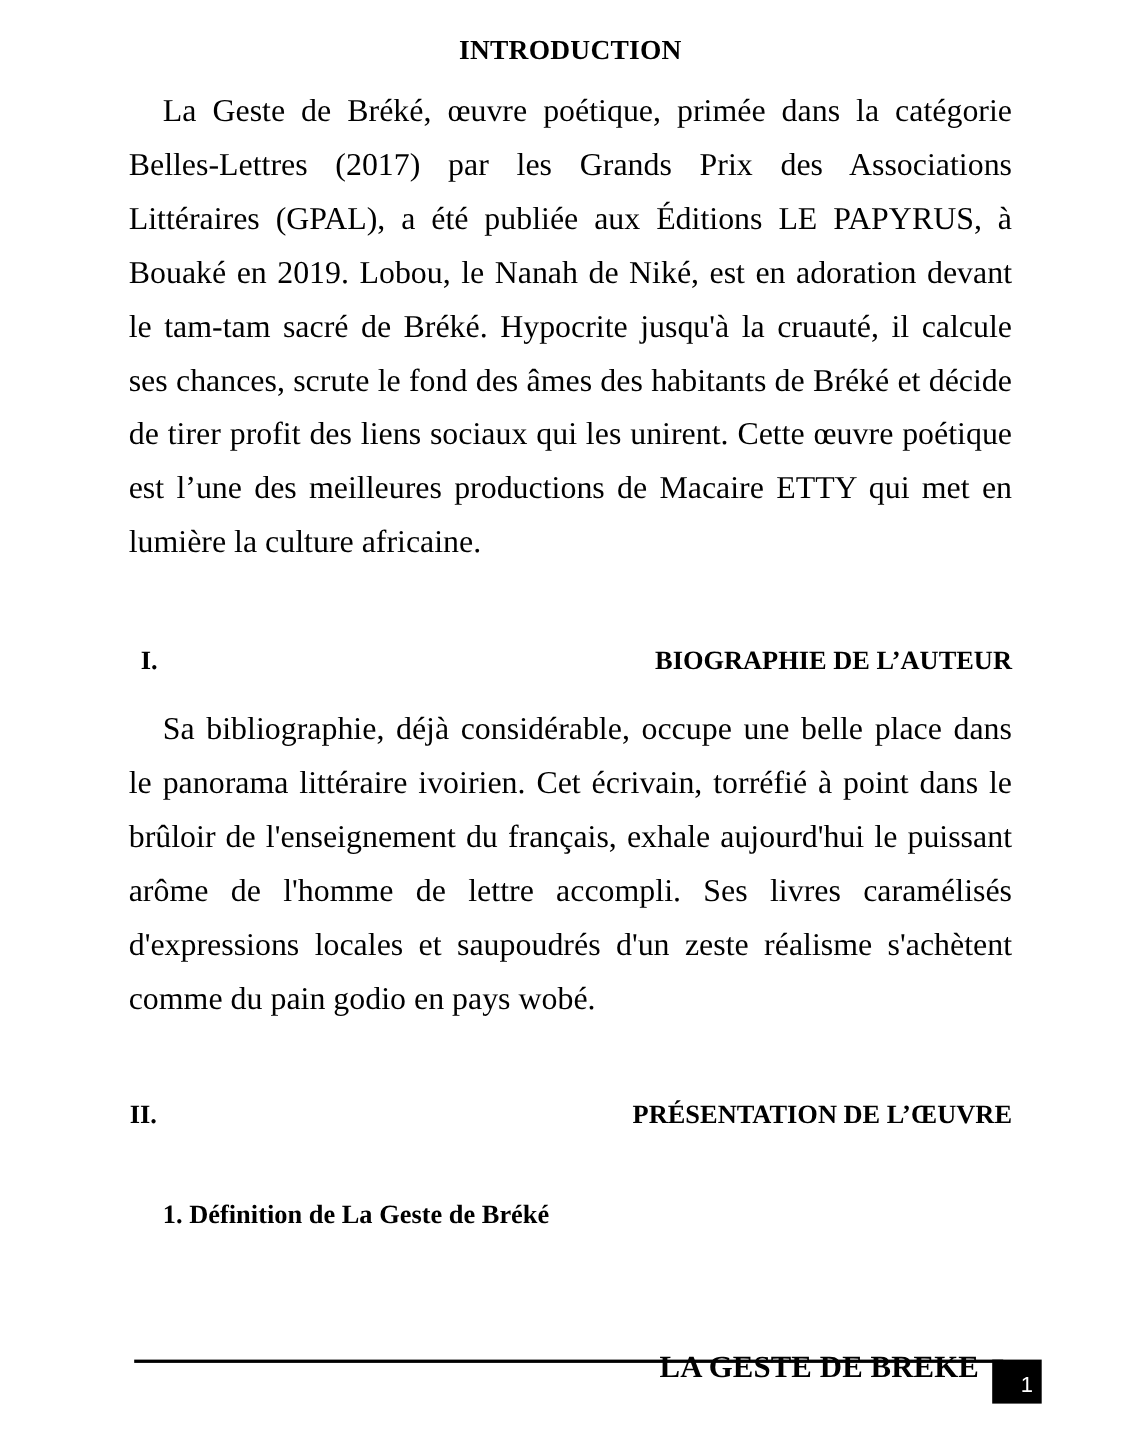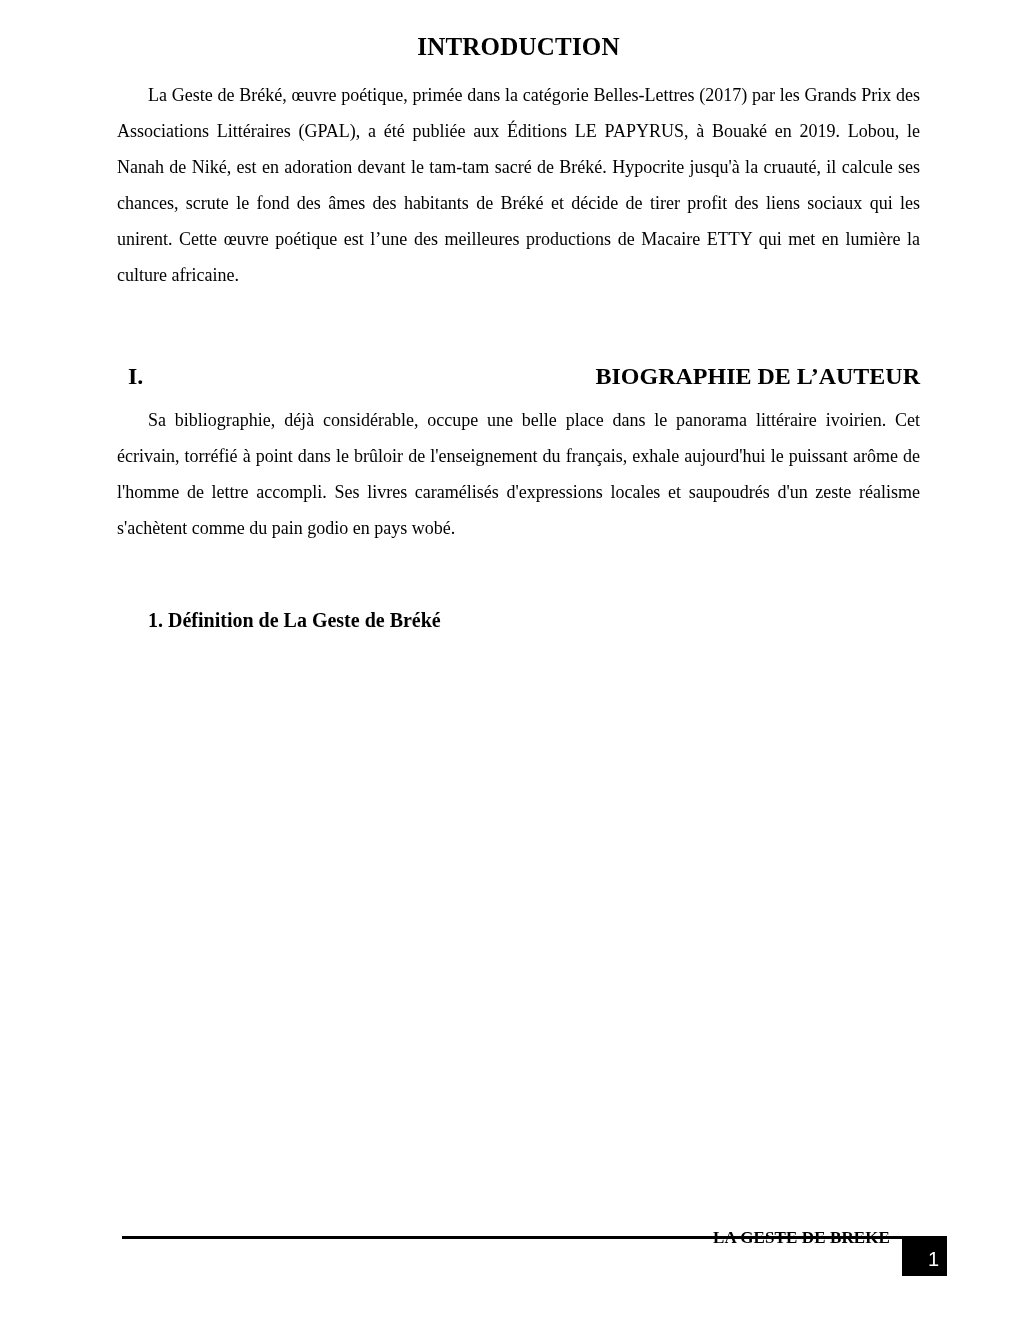--- a/index.html
+++ b/index.html
@@ -32,32 +32,32 @@
     font-size: 25px;
     font-weight: bold;
     letter-spacing: 0.2px;
     margin: 0;
     padding-top: 33px;
     line-height: 1.1;
   }
 
   
   .para {
-    font-size: 18px;
-    line-height: 36px;
+    font-size: 29px;
+    line-height: 49px;
     text-align: justify;
     text-justify: inter-word;
     text-indent: 31px;
     margin: 0;
     hyphens: none;
   }
 
   .para.gap-intro { margin-top: 16px; }
   .para.gap-a     { margin-top: 11px; }
-  .para.gap-b     { margin-top: 12px; }
+  .para.gap-b     { margin-top: 24px; }
 
   
   .h-roman {
     display: flex;
     font-size: 24px;
     font-weight: bold;
     line-height: 1.15;
     margin: 0;
   }
   .h-roman .num {
@@ -70,21 +70,21 @@
   .h-roman .num.wide {
     padding-left: 1px;
   }
   .h-roman .txt { flex: 1 1 auto; text-align: right; }
 
   .h-roman.gap-I  { margin-top: 70px; }
   .h-roman.gap-II { margin-top: 68px; }
 
   
   .h-sub {
-    font-size: 20px;
+    font-size: 24px;
     font-weight: bold;
     line-height: 1.15;
     margin: 0;
     padding-left: 31px;
     margin-top: 63px;
   }
 
   .after-heading { margin-top: 19px; }
 
   
@@ -102,21 +102,21 @@
     width: 790px;
     height: 3px;
     background: #000000;
   }
   .footer-title {
     position: absolute;
     left: 560px;
     top: 1px;
     width: 330px;
     text-align: right;
-    font-size: 17px;
+    font-size: 28px;
     font-weight: bold;
     line-height: 1.1;
     white-space: nowrap;
     letter-spacing: 0.1px;
   }
   .page-number-box {
     position: absolute;
     left: 902px;
     top: 8px;
     width: 63px;
@@ -153,20 +153,24 @@
 
     <div class="h-roman gap-I">
       <span class="num">I.</span>
       <span class="txt">BIOGRAPHIE DE L’AUTEUR</span>
     </div>
 
 
 
     <p class="para gap-b">Sa bibliographie, déjà considérable, occupe une belle place dans le panorama littéraire ivoirien. Cet écrivain, torréfié à point dans le brûloir de l'enseignement du français, exhale aujourd'hui le puissant arôme de l'homme de lettre accompli. Ses livres caramélisés d'expressions locales et saupoudrés d'un zeste réalisme s'achètent comme du pain godio en pays wobé.</p>
 
+    <div class="h-roman gap-II">
+      <span class="num wide">II.</span>
+      <span class="txt">PRÉSENTATION DE L’ŒUVRE</span>
+    </div>
 
     <div class="h-sub">1. Définition de La Geste de Bréké</div>
 
   </div>
 
   <div class="footer">
     <div class="footer-rule"></div>
     <div class="footer-title">LA GESTE DE BREKE</div>
     <div class="page-number-box">
       <div class="page-number">1</div>

